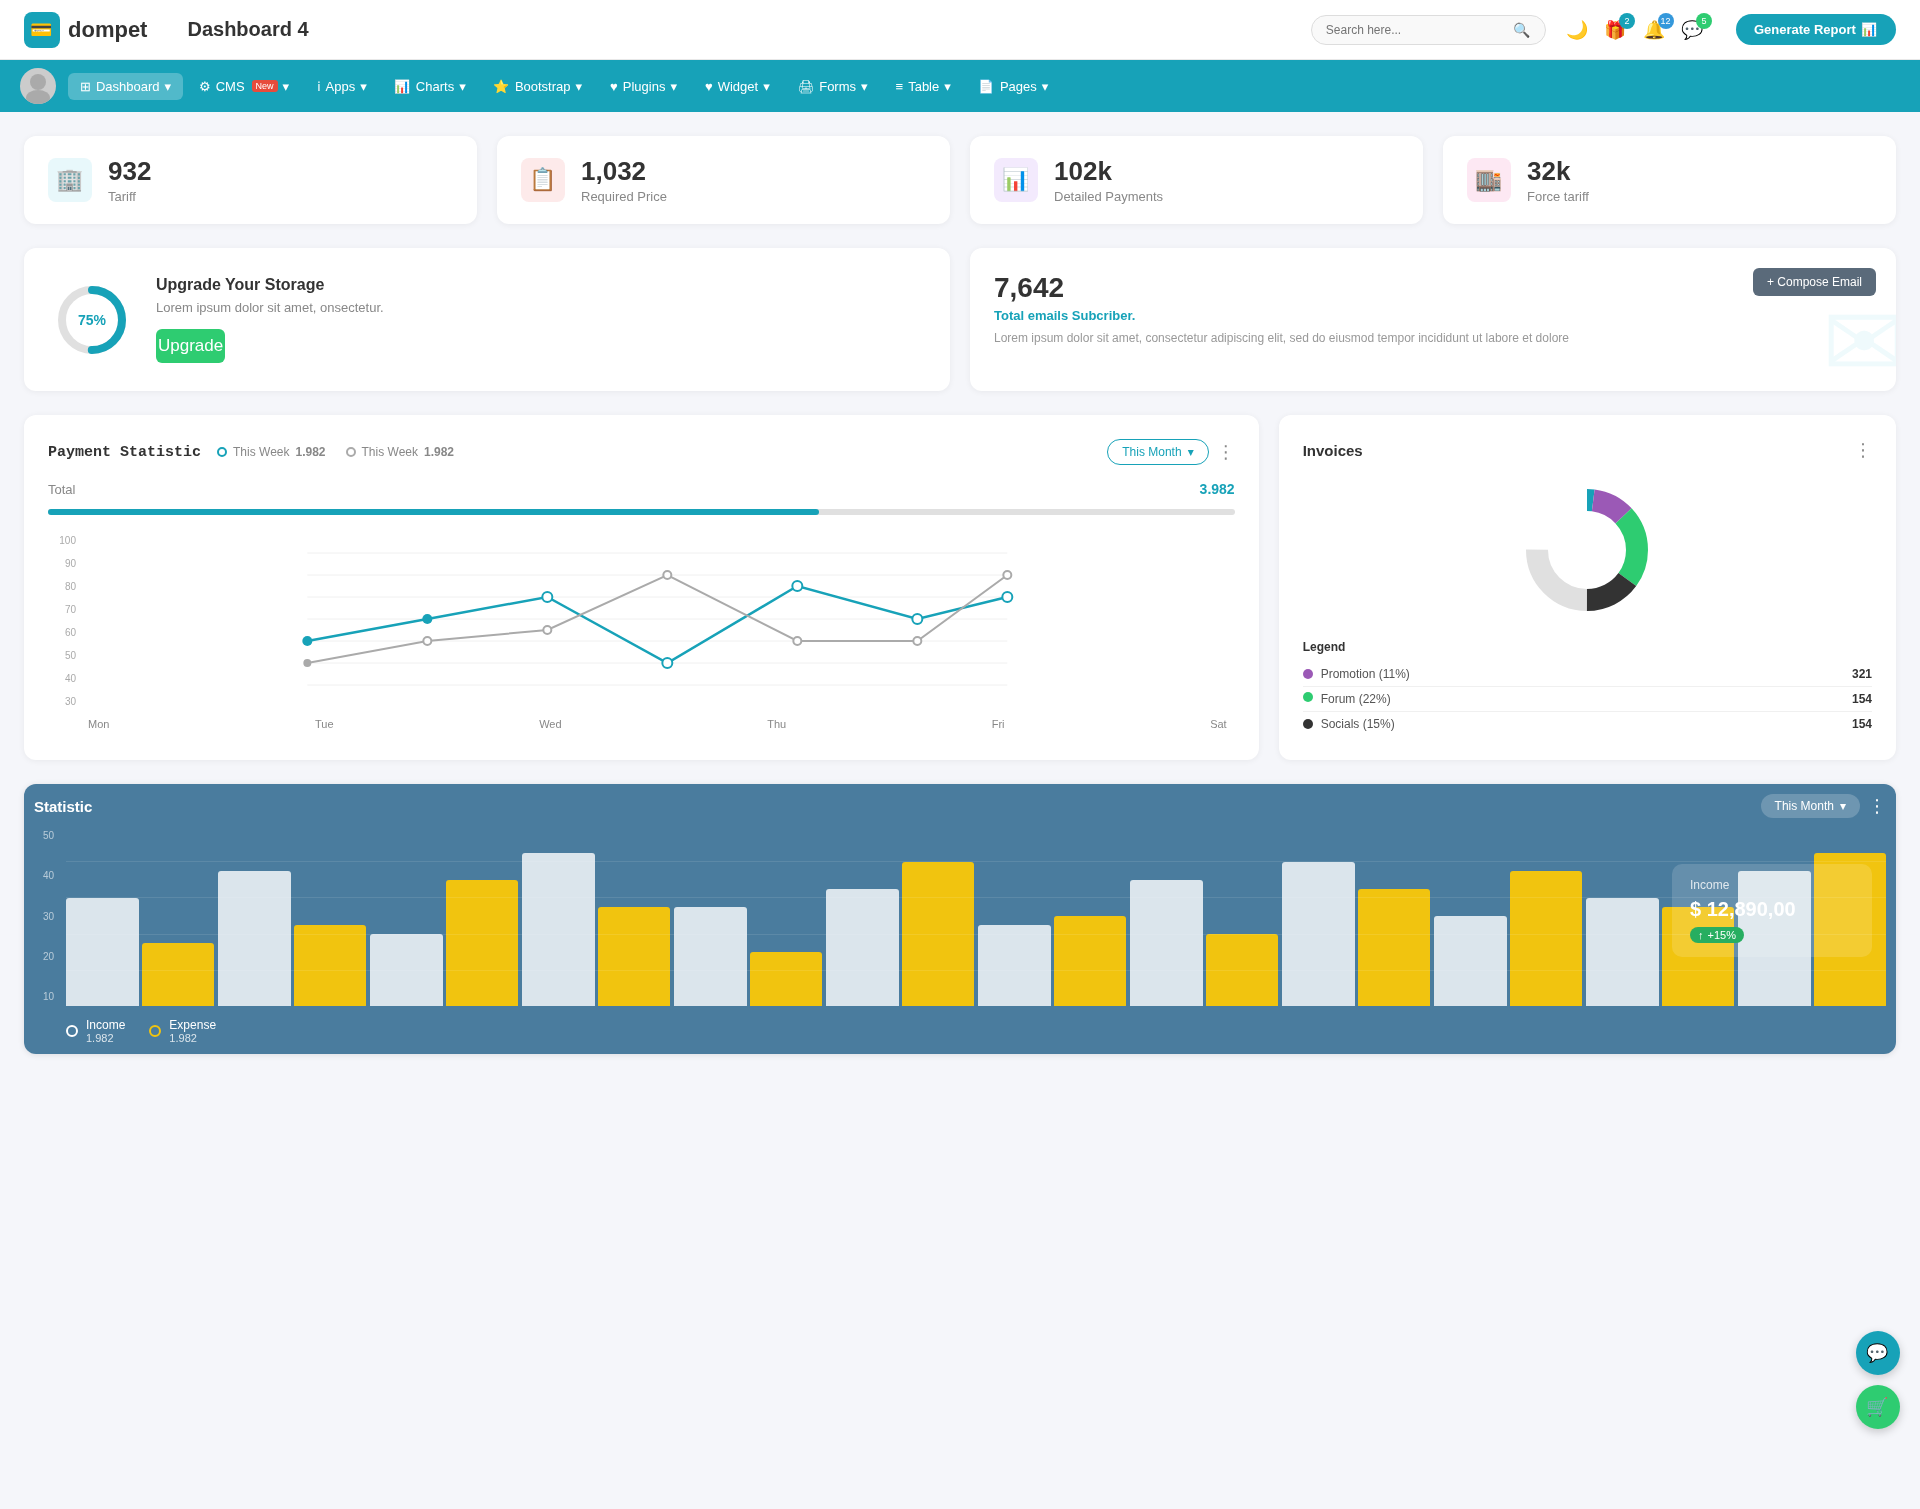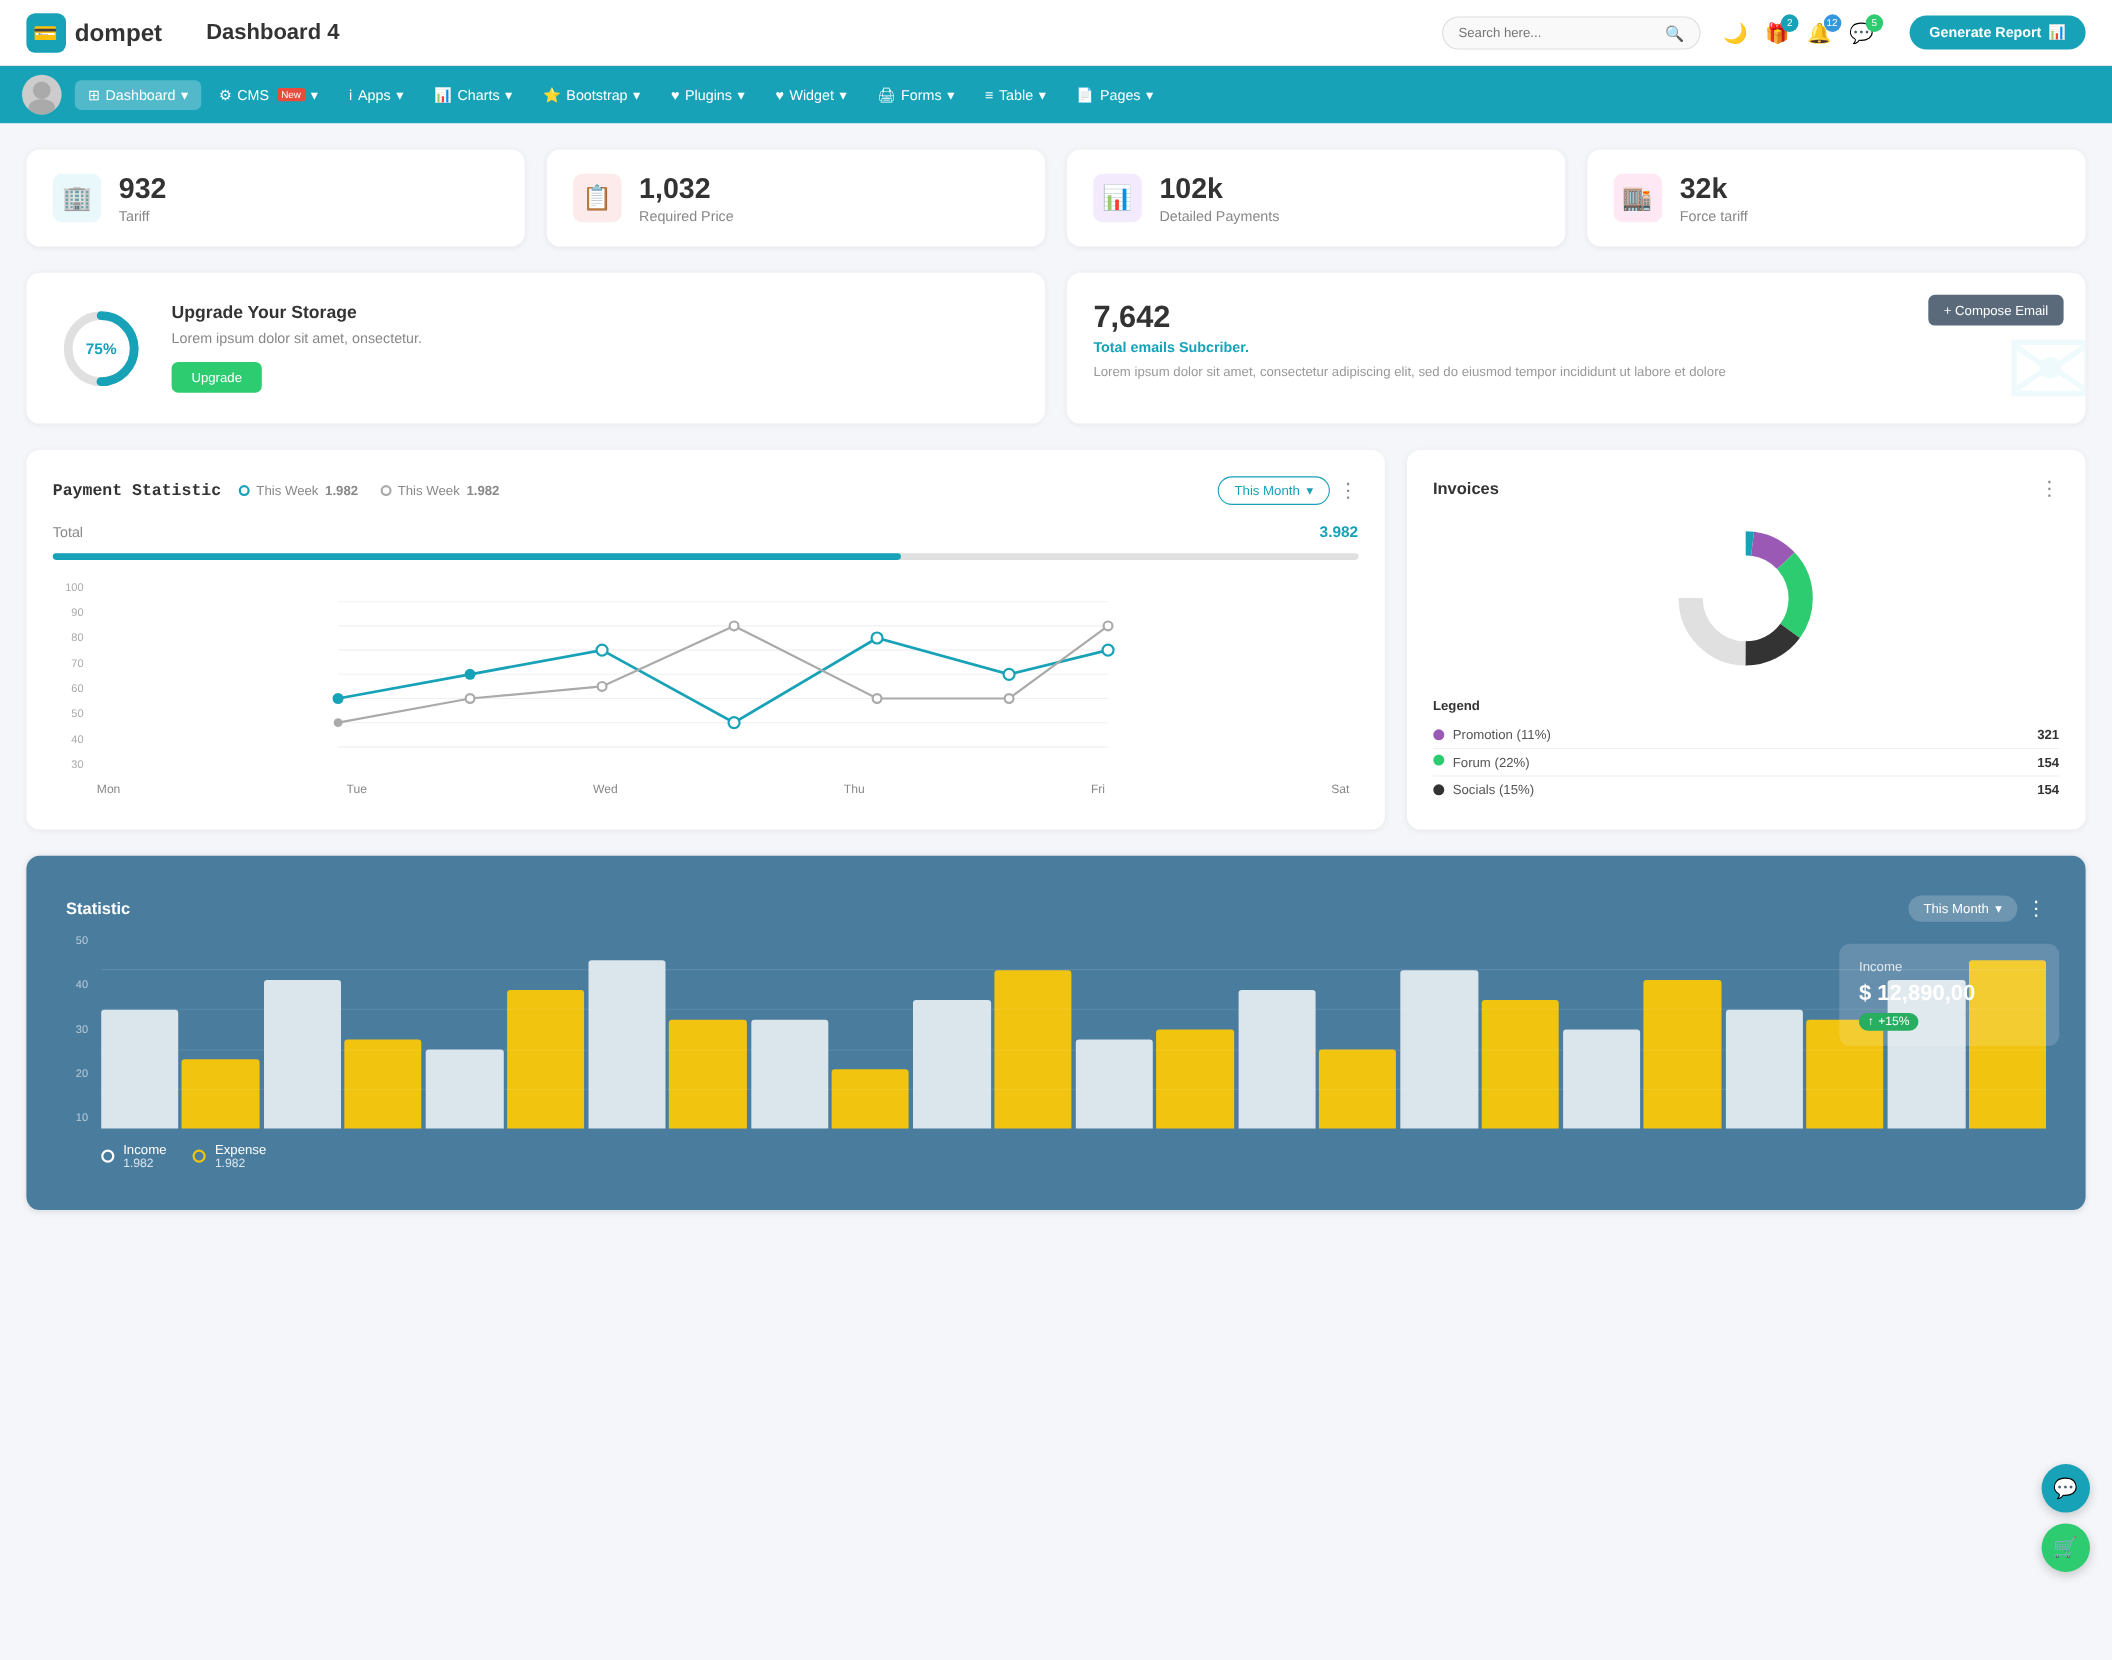--- a/index.html
+++ b/index.html
@@ -48,21 +48,21 @@
     .stat-val { font-size: 26px; font-weight: 700; }
     .stat-label { color: #888; font-size: 13px; margin-top: 2px; }
 
     
     .middle-section { display: grid; grid-template-columns: 1fr 1fr; gap: 20px; margin-bottom: 24px; }
     .storage-card { background: #fff; border-radius: 12px; padding: 28px; display: flex; align-items: center; gap: 24px; box-shadow: 0 1px 6px rgba(0,0,0,0.06); }
     .donut-wrap { position: relative; width: 80px; height: 80px; flex-shrink: 0; }
     .donut-label { position: absolute; top: 50%; left: 50%; transform: translate(-50%,-50%); font-size: 14px; font-weight: 700; color: #17a2b8; }
     .storage-info h3 { font-size: 16px; font-weight: 700; margin-bottom: 6px; }
     .storage-info p { color: #888; font-size: 13px; margin-bottom: 14px; }
-    .upgrade-btn { background: #2ecc71; color: #fff; border: none; border-radius: 6px; padding: 7px 18px; font-size: 12px; cursor: pointer; }
+    .upgrade-btn { background: #2ecc71; color: #fff; border: none; border-radius: 6px; padding: 7px 2px; font-size: 17px; cursor: pointer; }
 
     .email-card { background: #fff; border-radius: 12px; padding: 24px; box-shadow: 0 1px 6px rgba(0,0,0,0.06); position: relative; overflow: hidden; }
     .compose-btn { background: #5a6a7a; color: #fff; border: none; border-radius: 6px; padding: 7px 14px; font-size: 12px; cursor: pointer; position: absolute; top: 20px; right: 20px; }
     .email-count { font-size: 28px; font-weight: 700; margin-bottom: 4px; }
     .email-subtitle { color: #17a2b8; font-size: 13px; font-weight: 600; margin-bottom: 8px; }
     .email-desc { color: #999; font-size: 12px; }
     .email-bg-icon { position: absolute; bottom: -10px; right: -10px; font-size: 100px; color: #e8f8fb; opacity: 0.7; }
 
     
     .payment-section { display: grid; grid-template-columns: 3fr 1.5fr; gap: 20px; margin-bottom: 24px; }
@@ -88,21 +88,21 @@
     .invoices-title { font-size: 15px; font-weight: 700; margin-bottom: 19px; display: flex; align-items: center; }
     .donut-invoices-wrap { display: flex; justify-content: center; margin-bottom: 20px; }
     .legend-list { list-style: none; }
     .legend-list li { display: flex; align-items: center; justify-content: space-between; padding: 5px 0; font-size: 12px; color: #555; border-bottom: 1px solid #f0f0f0; }
     .legend-list li:last-child { border-bottom: none; }
     .legend-color { width: 10px; height: 10px; border-radius: 50%; margin-right: 8px; flex-shrink: 0; }
     .legend-name { flex: 1; }
     .legend-count { font-weight: 600; color: #333; }
 
     
-    .statistic-card { background: #4a7c9e; border-radius: 12px; padding: 36px; box-shadow: 0 1px 6px rgba(0,0,0,0.1); color: #fff; position: relative; overflow: hidden; }
+    .statistic-card { background: #4a7c9e; border-radius: 12px; padding: 10px; box-shadow: 0 1px 6px rgba(0,0,0,0.1); color: #fff; position: relative; overflow: hidden; }
     .stat-header { display: flex; align-items: center; margin-bottom: 8px; }
     .stat-title { font-size: 15px; font-weight: 700; }
     .stat-filter-btn { margin-left: auto; display: flex; align-items: center; gap: 6px; background: rgba(255,255,255,0.2); border: none; border-radius: 20px; padding: 5px 14px; color: #fff; font-size: 12px; cursor: pointer; }
     .bar-group { display: flex; align-items: flex-end; gap: 3px; flex: 1; }
     .bar { border-radius: 3px 3px 0 0; }
     .bar-white { background: rgba(255,255,255,0.8); }
     .bar-yellow { background: #f1c40f; }
     .stat-legend-item { display: flex; align-items: center; gap: 8px; font-size: 12px; }
     .stat-legend-dot { width: 12px; height: 12px; border-radius: 50%; border: 2px solid; }
     .stat-legend-val { font-size: 11px; color: rgba(255,255,255,0.8); }

